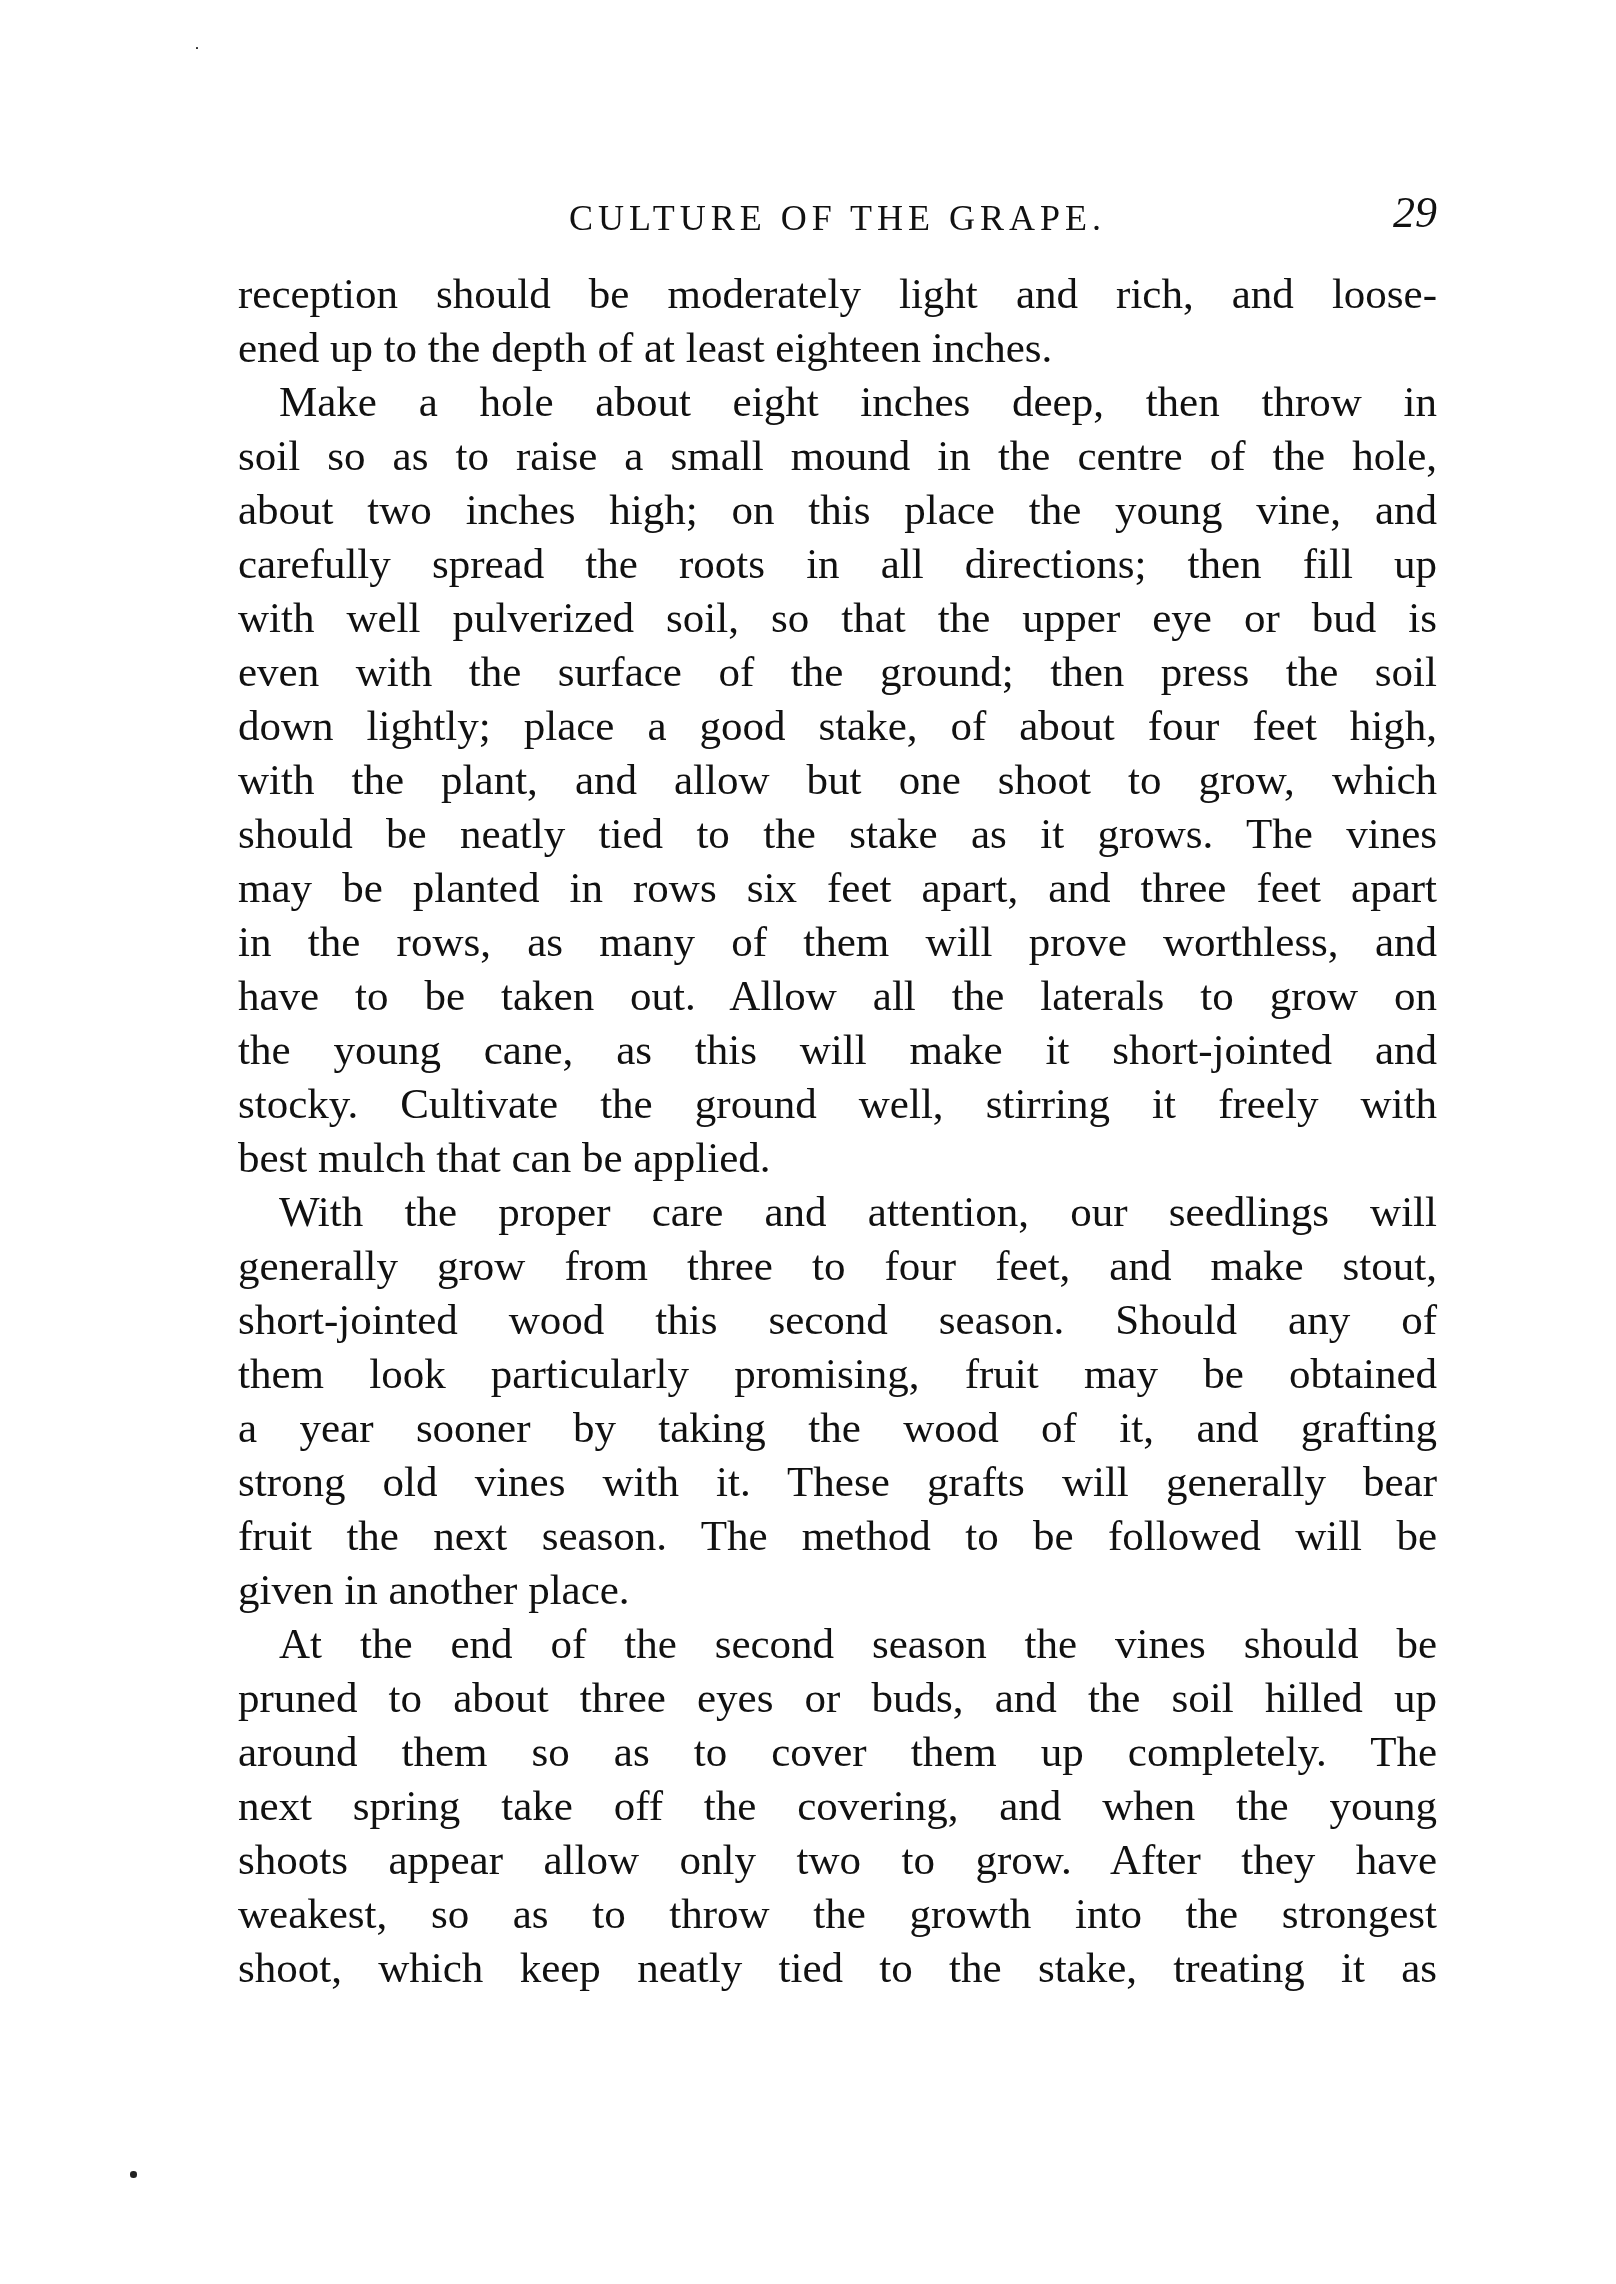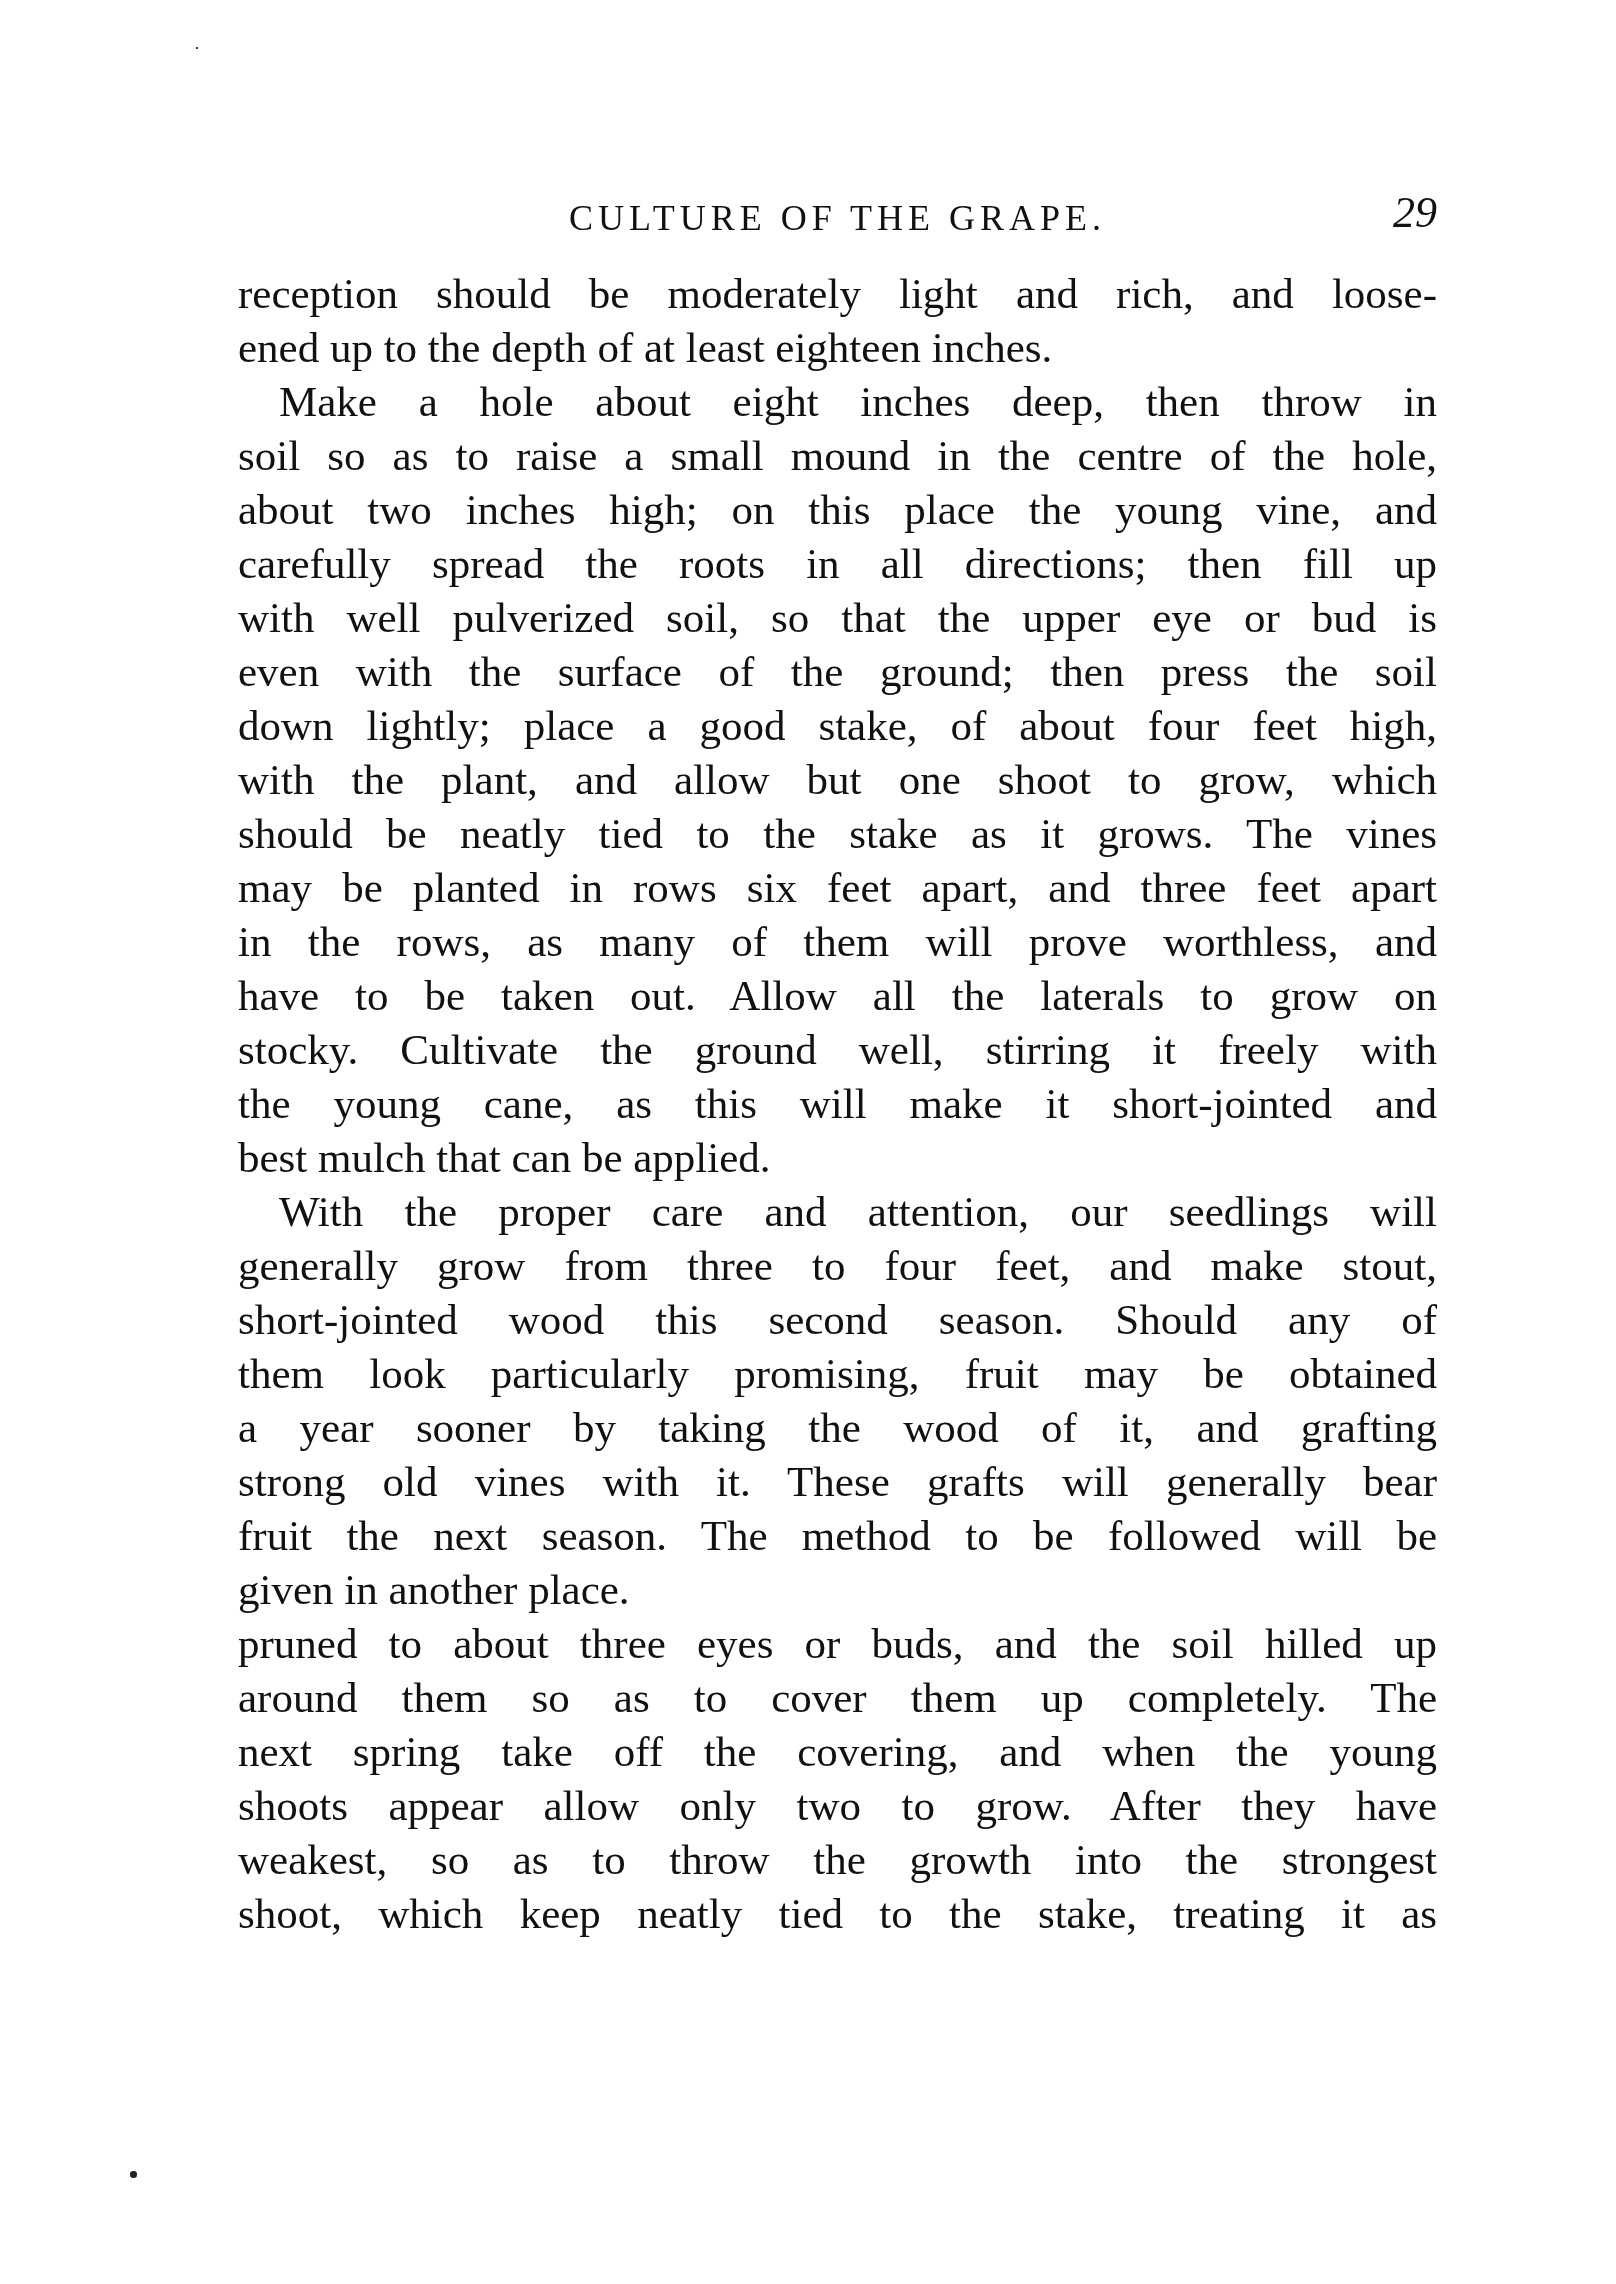--- a/index.html
+++ b/index.html
@@ -92,35 +92,36 @@
       <span class="line">about two inches high; on this place the young vine, and</span>
       <span class="line">carefully spread the roots in all directions; then fill up</span>
       <span class="line">with well pulverized soil, so that the upper eye or bud is</span>
       <span class="line">even with the surface of the ground; then press the soil</span>
       <span class="line">down lightly; place a good stake, of about four feet high,</span>
       <span class="line">with the plant, and allow but one shoot to grow, which</span>
       <span class="line">should be neatly tied to the stake as it grows. The vines</span>
       <span class="line">may be planted in rows six feet apart, and three feet apart</span>
       <span class="line">in the rows, as many of them will prove worthless, and</span>
       <span class="line">have to be taken out. Allow all the laterals to grow on</span>
+      <span class="line">the young cane, as this will make it short-jointed and</span>
       <span class="line">stocky. Cultivate the ground well, stirring it freely with</span>
-      <span class="line">the young cane, as this will make it short-jointed and</span>
       <span class="line last">best mulch that can be applied.</span>
     </div>
     <div class="para">
       <span class="line indent">With the proper care and attention, our seedlings will</span>
       <span class="line">generally grow from three to four feet, and make stout,</span>
       <span class="line">short-jointed wood this second season. Should any of</span>
       <span class="line">them look particularly promising, fruit may be obtained</span>
       <span class="line">a year sooner by taking the wood of it, and grafting</span>
       <span class="line">strong old vines with it. These grafts will generally bear</span>
       <span class="line">fruit the next season. The method to be followed will be</span>
       <span class="line last">given in another place.</span>
     </div>
     <div class="para">
+      <span class="line indent">At the end of the second season the vines should be</span>
       <span class="line">pruned to about three eyes or buds, and the soil hilled up</span>
       <span class="line">around them so as to cover them up completely. The</span>
       <span class="line">next spring take off the covering, and when the young</span>
       <span class="line">shoots appear allow only two to grow. After they have</span>
       <span class="line">weakest, so as to throw the growth into the strongest</span>
       <span class="line">shoot, which keep neatly tied to the stake, treating it as</span>
     </div>
   </div>
 
 <span class="speck" style="left:130px;top:2171px;width:6.6px;height:6.6px;"></span>

